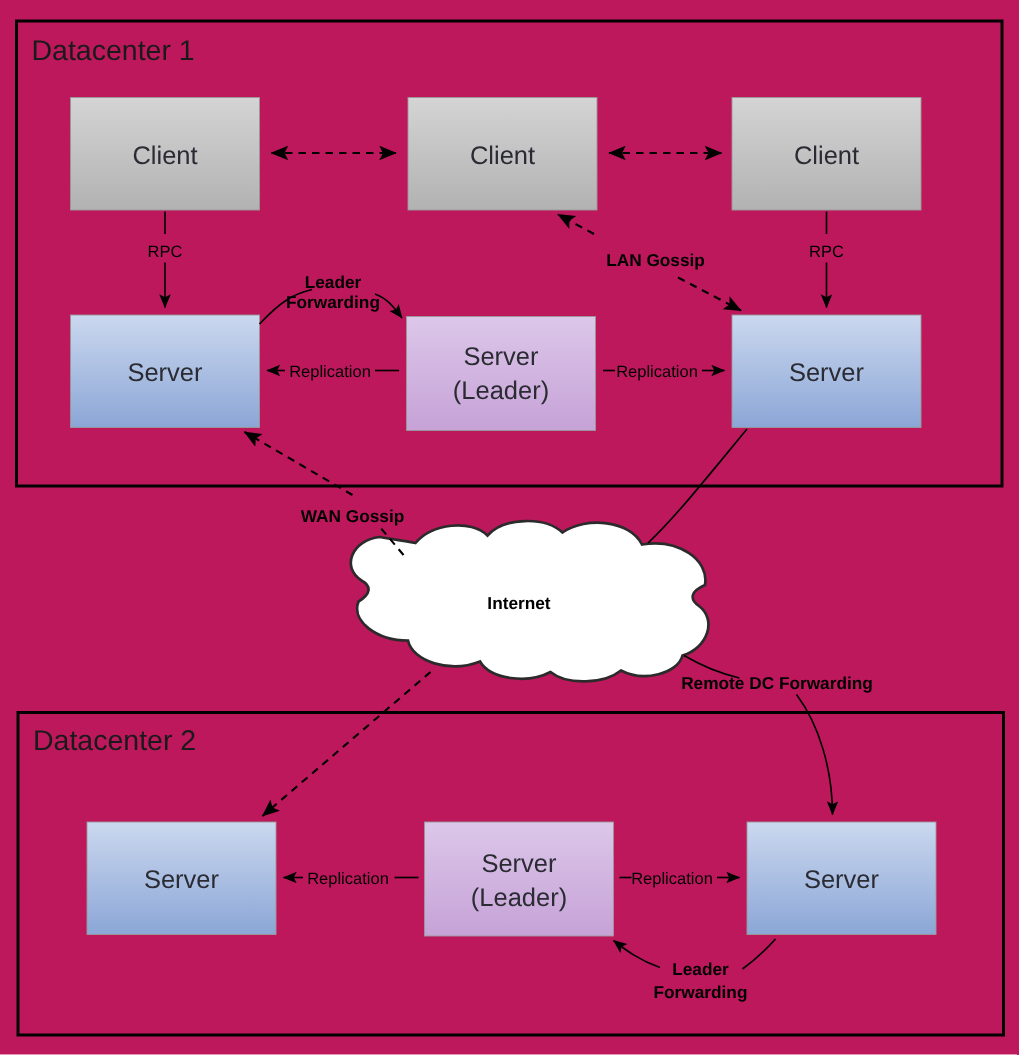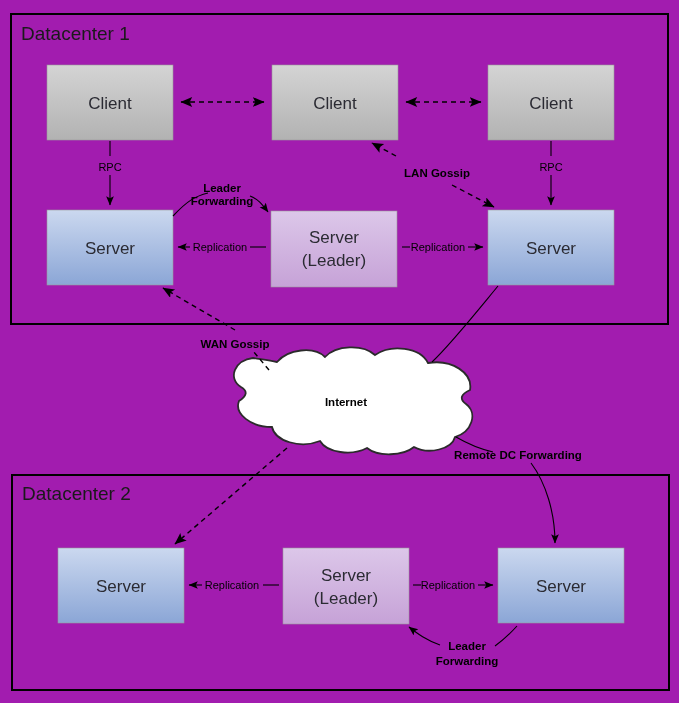--- a/index.html
+++ b/index.html
@@ -4,21 +4,21 @@
 <style>
   html, body {
     margin: 0;
     padding: 0;
     background: #ffffff;
   }
   #canvas {
     position: relative;
     width: 679px;
     height: 703px;
-    background: #a21caf;
+    background: #be185d;
     font-family: "Liberation Sans", sans-serif;
     overflow: hidden;
   }
   svg.layer {
     position: absolute;
     left: 0;
     top: 0;
     width: 679px;
     height: 703px;
   }

